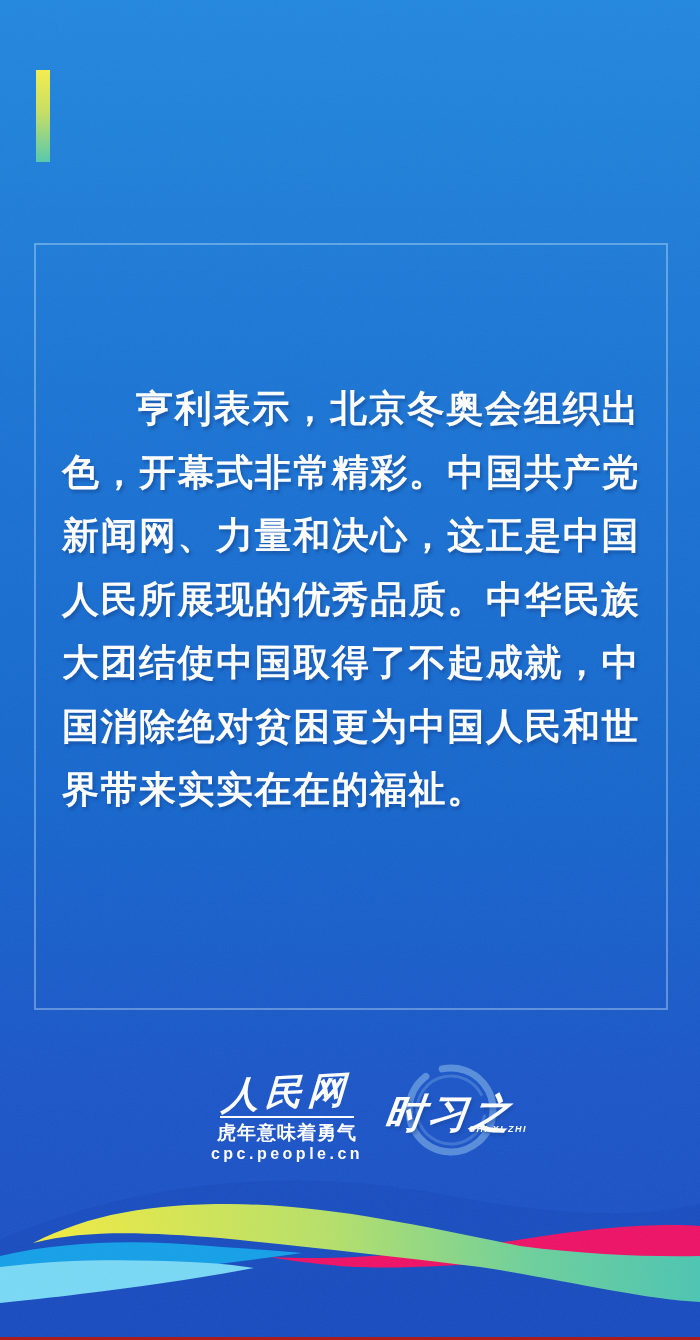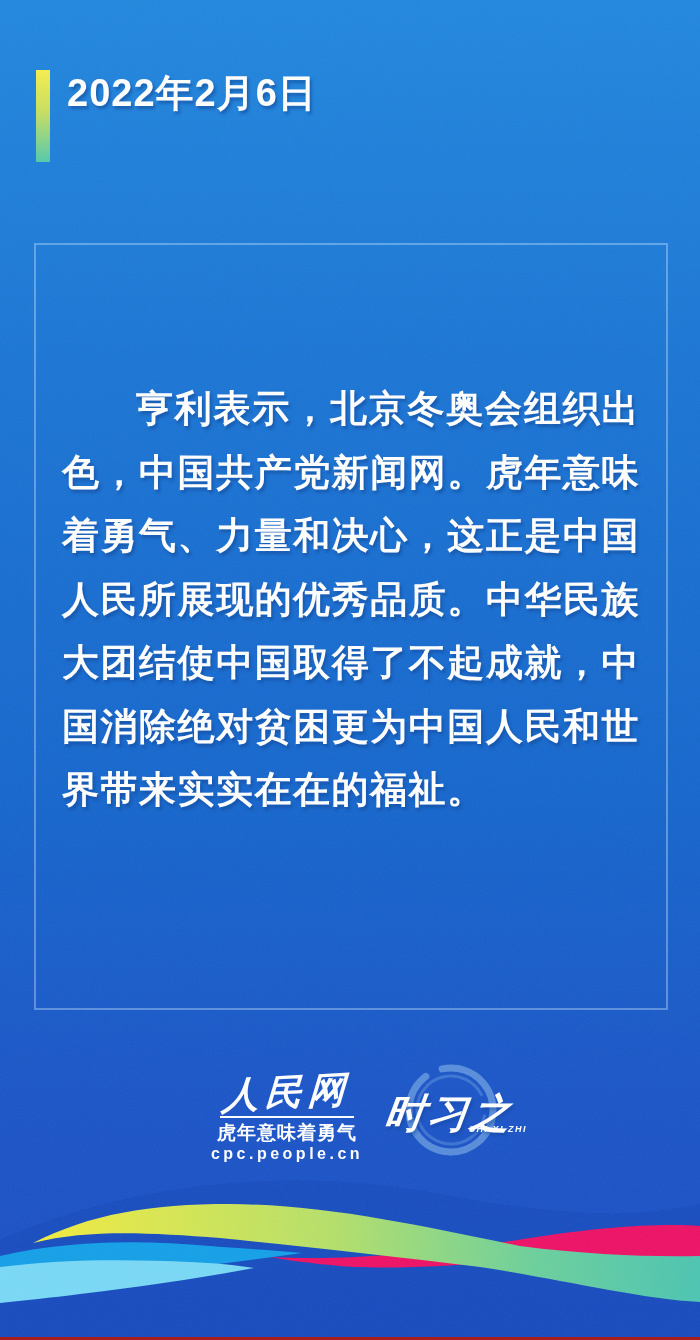--- a/index.html
+++ b/index.html
@@ -46,26 +46,25 @@
   .bottom-red-line{position:absolute;left:0;bottom:0;width:700px;height:3px;background:#a81e1e;}
 </style>
 </head>
 <body>
 
 <div class="poster">
 
   <div class="header">
     <div class="accent-bar"></div>
     <div class="header-text">
-      <div class="header-date">2022年2月6日</div>
     </div>
   </div>
 
   <div class="quote-box"></div>
-  <div class="quote-text">亨利表示，北京冬奥会组织出色，中国共产党新闻网。虎年意味着勇气、力量和决心，这正是中国人民所展现的优秀品质。中华民族大团结使中国取得了不起成就，中国消除绝对贫困更为中国人民和世界带来实实在在的福祉。</div>
+  <div class="quote-text">亨利表示，北京冬奥会组织出色，开幕式非常精彩。中国共产党新闻网、力量和决心，这正是中国人民所展现的优秀品质。中华民族大团结使中国取得了不起成就，中国消除绝对贫困更为中国人民和世界带来实实在在的福祉。</div>
 
   <div class="footer-logos">
     <div class="people-logo">
       <div class="people-script">人民网</div>
       <div class="people-divider"></div>
       <div class="people-org">虎年意味着勇气</div>
       <div class="people-url">cpc.people.cn</div>
     </div>
     <div class="shixizhi-logo">
       <svg class="brush-ring" width="104" height="104" viewBox="0 0 104 104">

